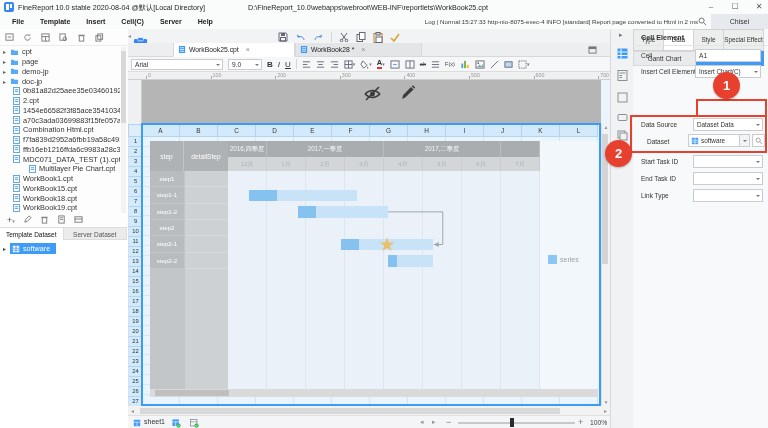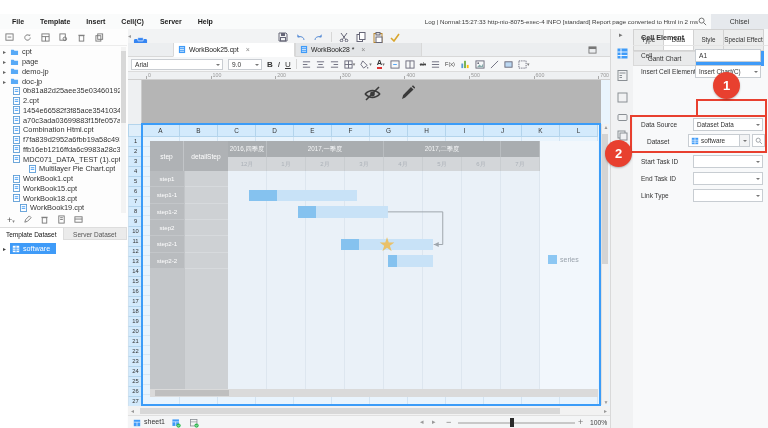--- a/index.html
+++ b/index.html
@@ -145,20 +145,28 @@
   #ds-combo .lbl{font-size:6.4px;color:#333;}
   #ds-caret{left:106px;top:105px;width:11px;height:13px;background:#f2f3f4;border:1px solid #c8cdd2;box-sizing:border-box;}
   #ds-caret:after{content:"";position:absolute;left:3px;top:5px;border:2.5px solid transparent;border-top-color:#777;}
   #ds-search{left:119px;top:105px;width:13px;height:13px;background:#fff;border:1px solid #c8cdd2;box-sizing:border-box;display:flex;align-items:center;justify-content:center;}
 </style>
 </head>
 <body>
 
 <div id="app">
 
+  <div id="titlebar" class="abs">
+    <div id="logo" class="abs"></div>
+    <div id="title-text" class="abs nowrap">FineReport 10.0 stable 2020-08-04 @默认[Local Directory]</div>
+    <div id="path-text" class="abs nowrap">D:\FineReport_10.0\webapps\webroot\WEB-INF\reportlets\WorkBook25.cpt</div>
+    <div class="winbtn abs" style="left:703px;">–</div>
+    <div class="winbtn abs" style="left:727px;">☐</div>
+    <div class="winbtn abs" style="left:751px;">✕</div>
+  </div>
 
   <div id="menubar" class="abs">
     <div id="menu-items">
         <div class="mi">File</div>
         <div class="mi">Template</div>
         <div class="mi">Insert</div>
         <div class="mi">Cell(C)</div>
         <div class="mi">Server</div>
         <div class="mi">Help</div>
       </div>
@@ -316,21 +324,21 @@
           <span class="lbl nowrap">WorkBook15.cpt</span>
         </div>
         <div class="trow" style="padding-left: 11px;">
           <svg width="7" height="8" viewBox="0 0 8 9" style="margin:0 3px 0 1px;flex:none;">
             <rect x="0.5" y="0.5" width="7" height="8" fill="#fff" stroke="#5b9bd5"></rect>
             <line x1="2" y1="3" x2="6" y2="3" stroke="#3f9bf8"></line>
             <line x1="2" y1="5" x2="6" y2="5" stroke="#3f9bf8"></line>
           </svg>
           <span class="lbl nowrap">WorkBook18.cpt</span>
         </div>
-        <div class="trow" style="padding-left: 18px;">
+        <div class="trow" style="padding-left: 11px;">
           <svg width="7" height="8" viewBox="0 0 8 9" style="margin:0 3px 0 1px;flex:none;">
             <rect x="0.5" y="0.5" width="7" height="8" fill="#fff" stroke="#5b9bd5"></rect>
             <line x1="2" y1="3" x2="6" y2="3" stroke="#3f9bf8"></line>
             <line x1="2" y1="5" x2="6" y2="5" stroke="#3f9bf8"></line>
           </svg>
           <span class="lbl nowrap">WorkBook19.cpt</span>
         </div>
       </div>
     <div id="tree-scroll" class="abs"></div>
     <div id="tree-thumb" class="abs"></div>

